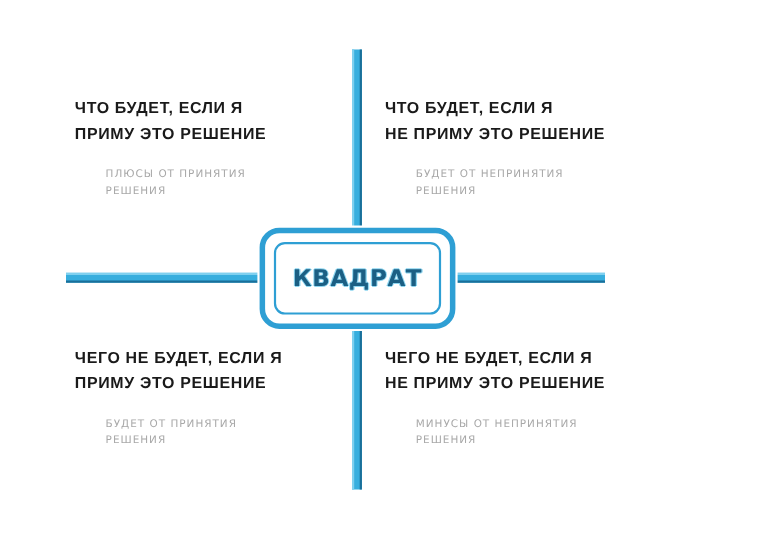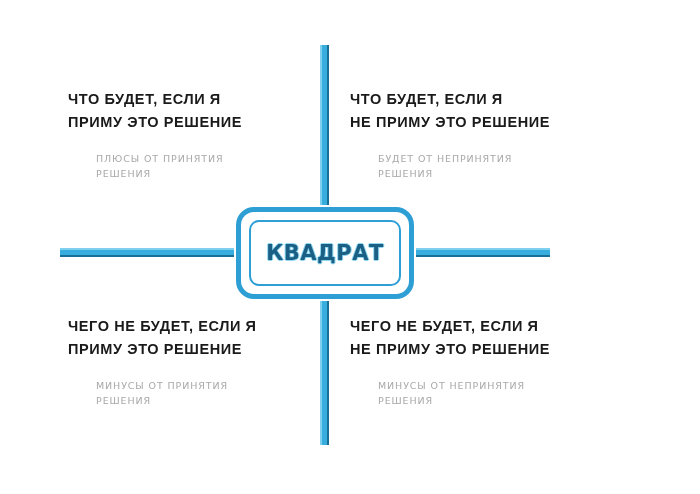--- a/index.html
+++ b/index.html
@@ -145,21 +145,21 @@
   <div class="quad" id="quad-tr">
     <div class="quad-title">ЧТО БУДЕТ, ЕСЛИ Я
 НЕ ПРИМУ ЭТО РЕШЕНИЕ</div>
     <div class="quad-sub">БУДЕТ ОТ НЕПРИНЯТИЯ
 РЕШЕНИЯ</div>
   </div>
 
   <div class="quad" id="quad-bl">
     <div class="quad-title">ЧЕГО НЕ БУДЕТ, ЕСЛИ Я
 ПРИМУ ЭТО РЕШЕНИЕ</div>
-    <div class="quad-sub">МИНУСЫ ОТ ПРИНЯТИЯ
+    <div class="quad-sub">БУДЕТ ОТ ПРИНЯТИЯ
 РЕШЕНИЯ</div>
   </div>
 
   <div class="quad" id="quad-br">
     <div class="quad-title">ЧЕГО НЕ БУДЕТ, ЕСЛИ Я
 НЕ ПРИМУ ЭТО РЕШЕНИЕ</div>
     <div class="quad-sub">МИНУСЫ ОТ НЕПРИНЯТИЯ
 РЕШЕНИЯ</div>
   </div>
 

